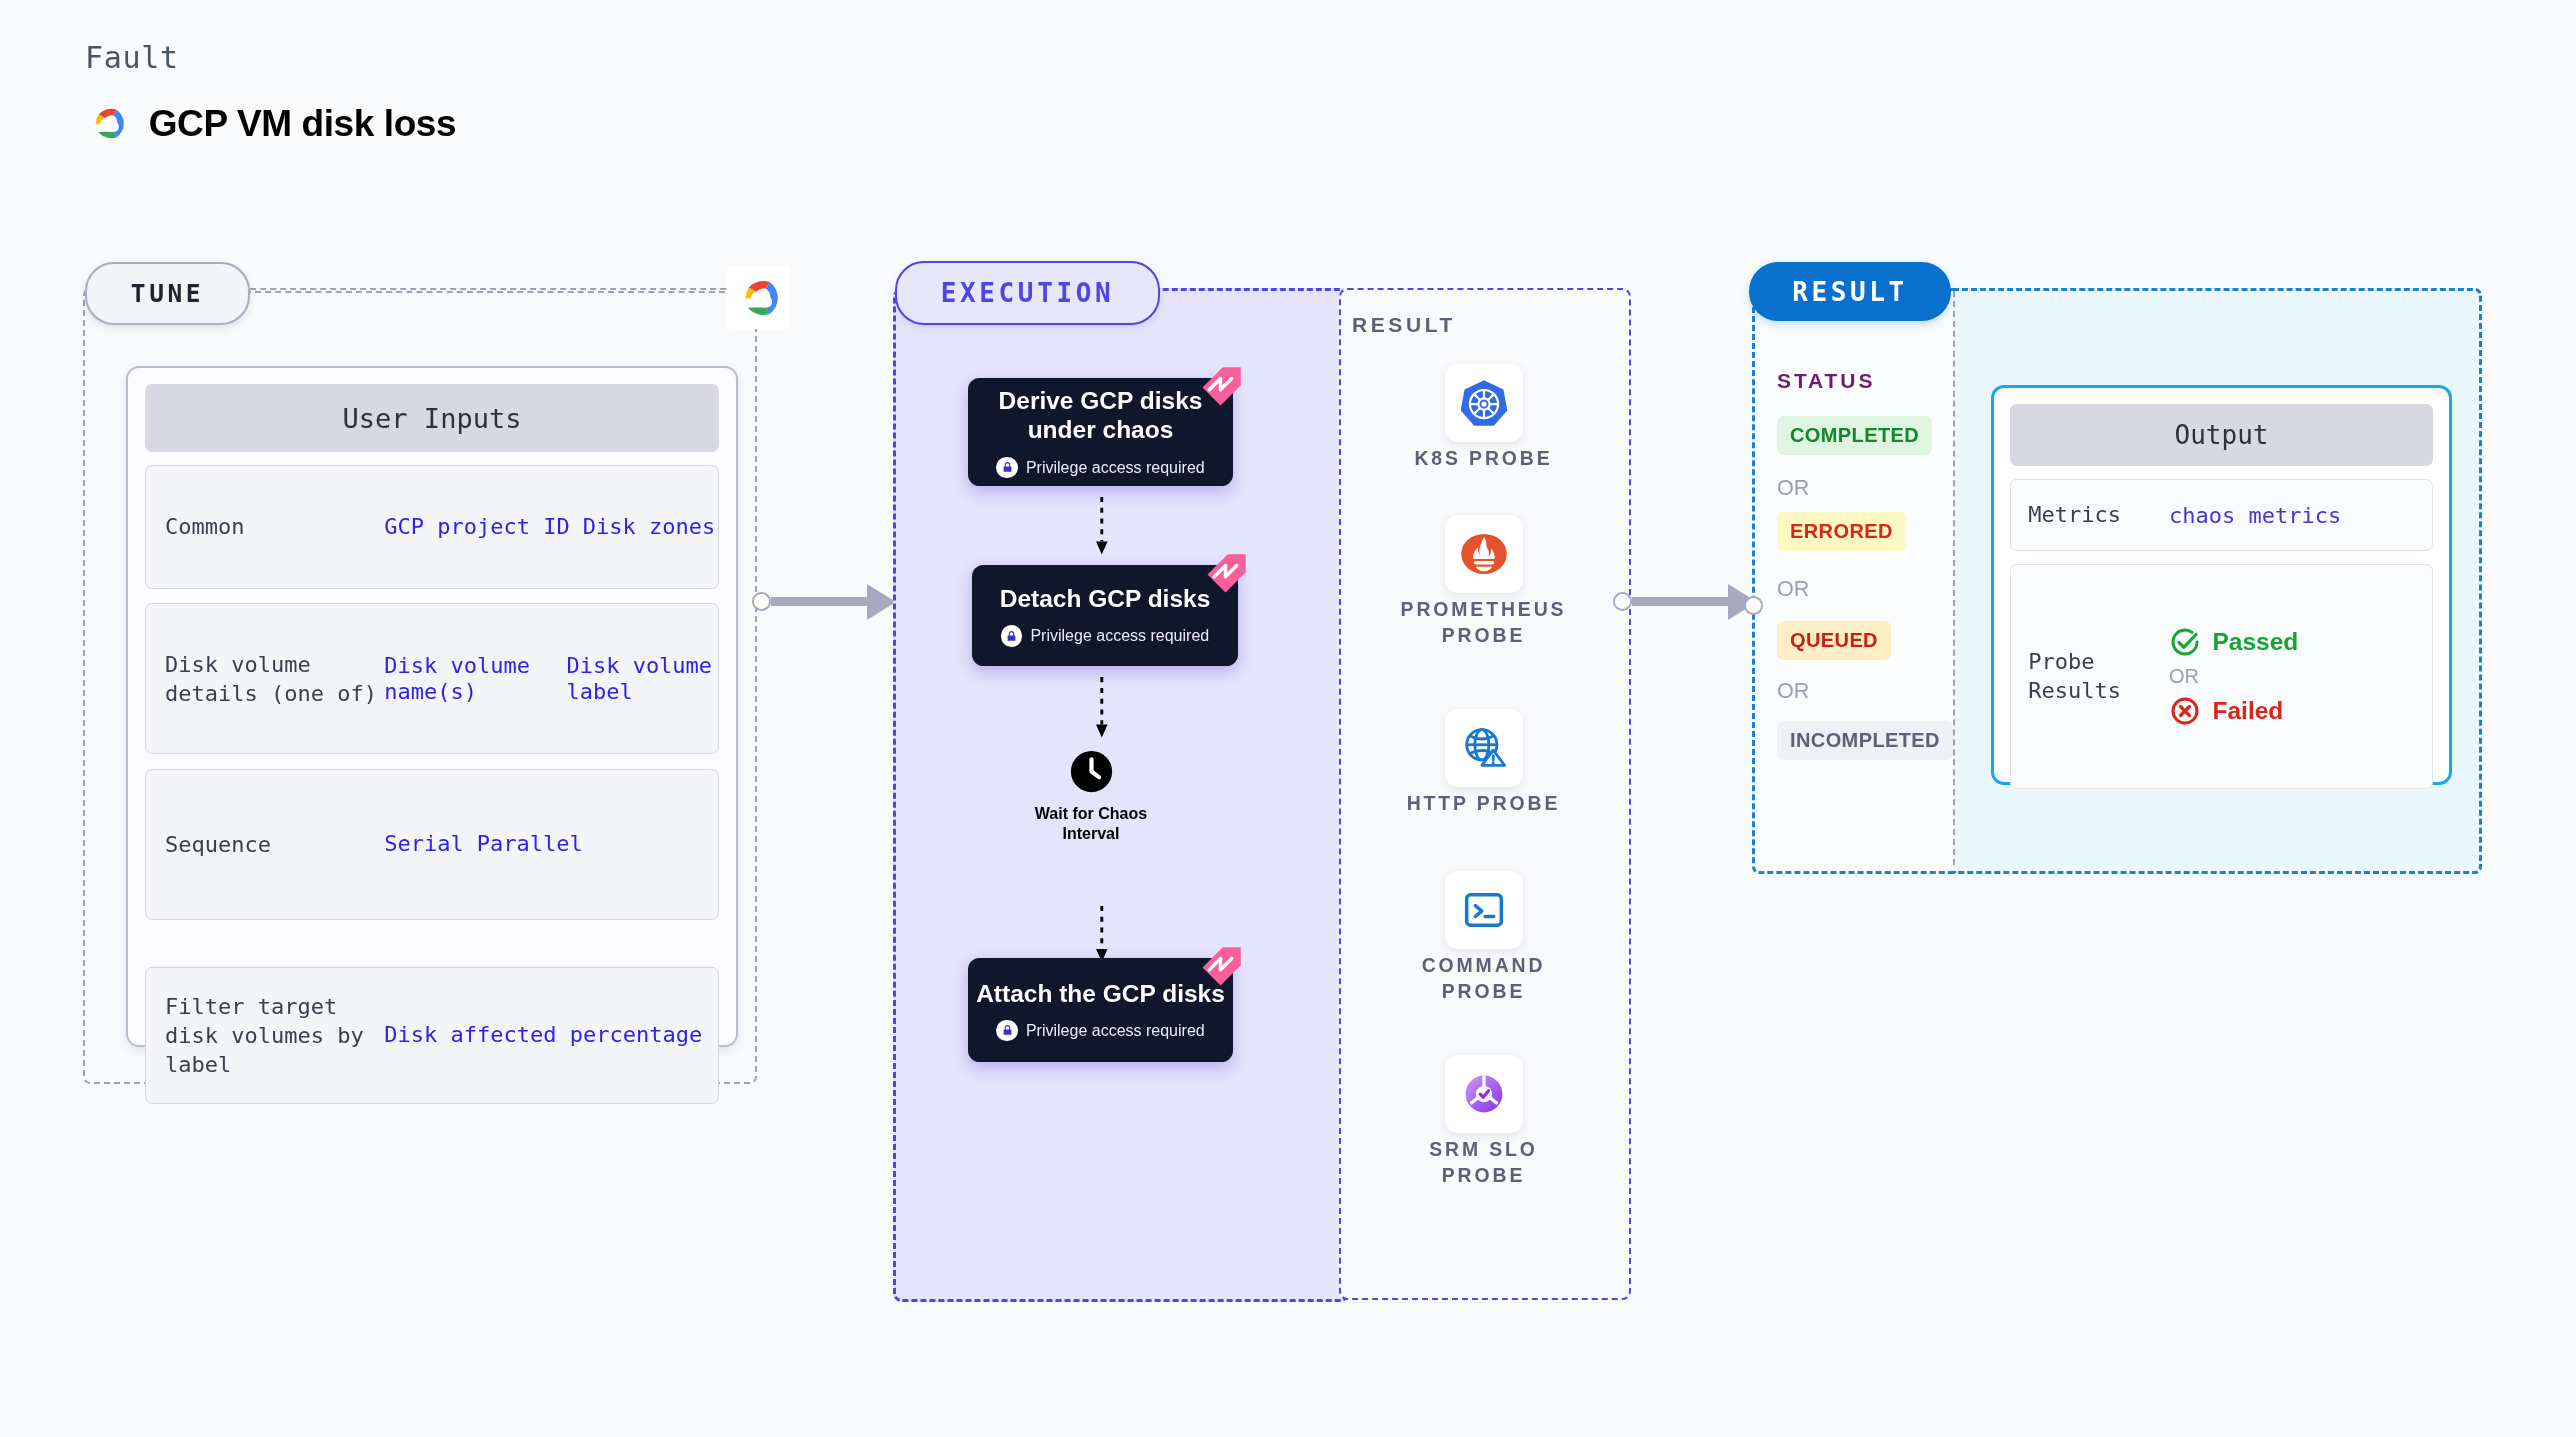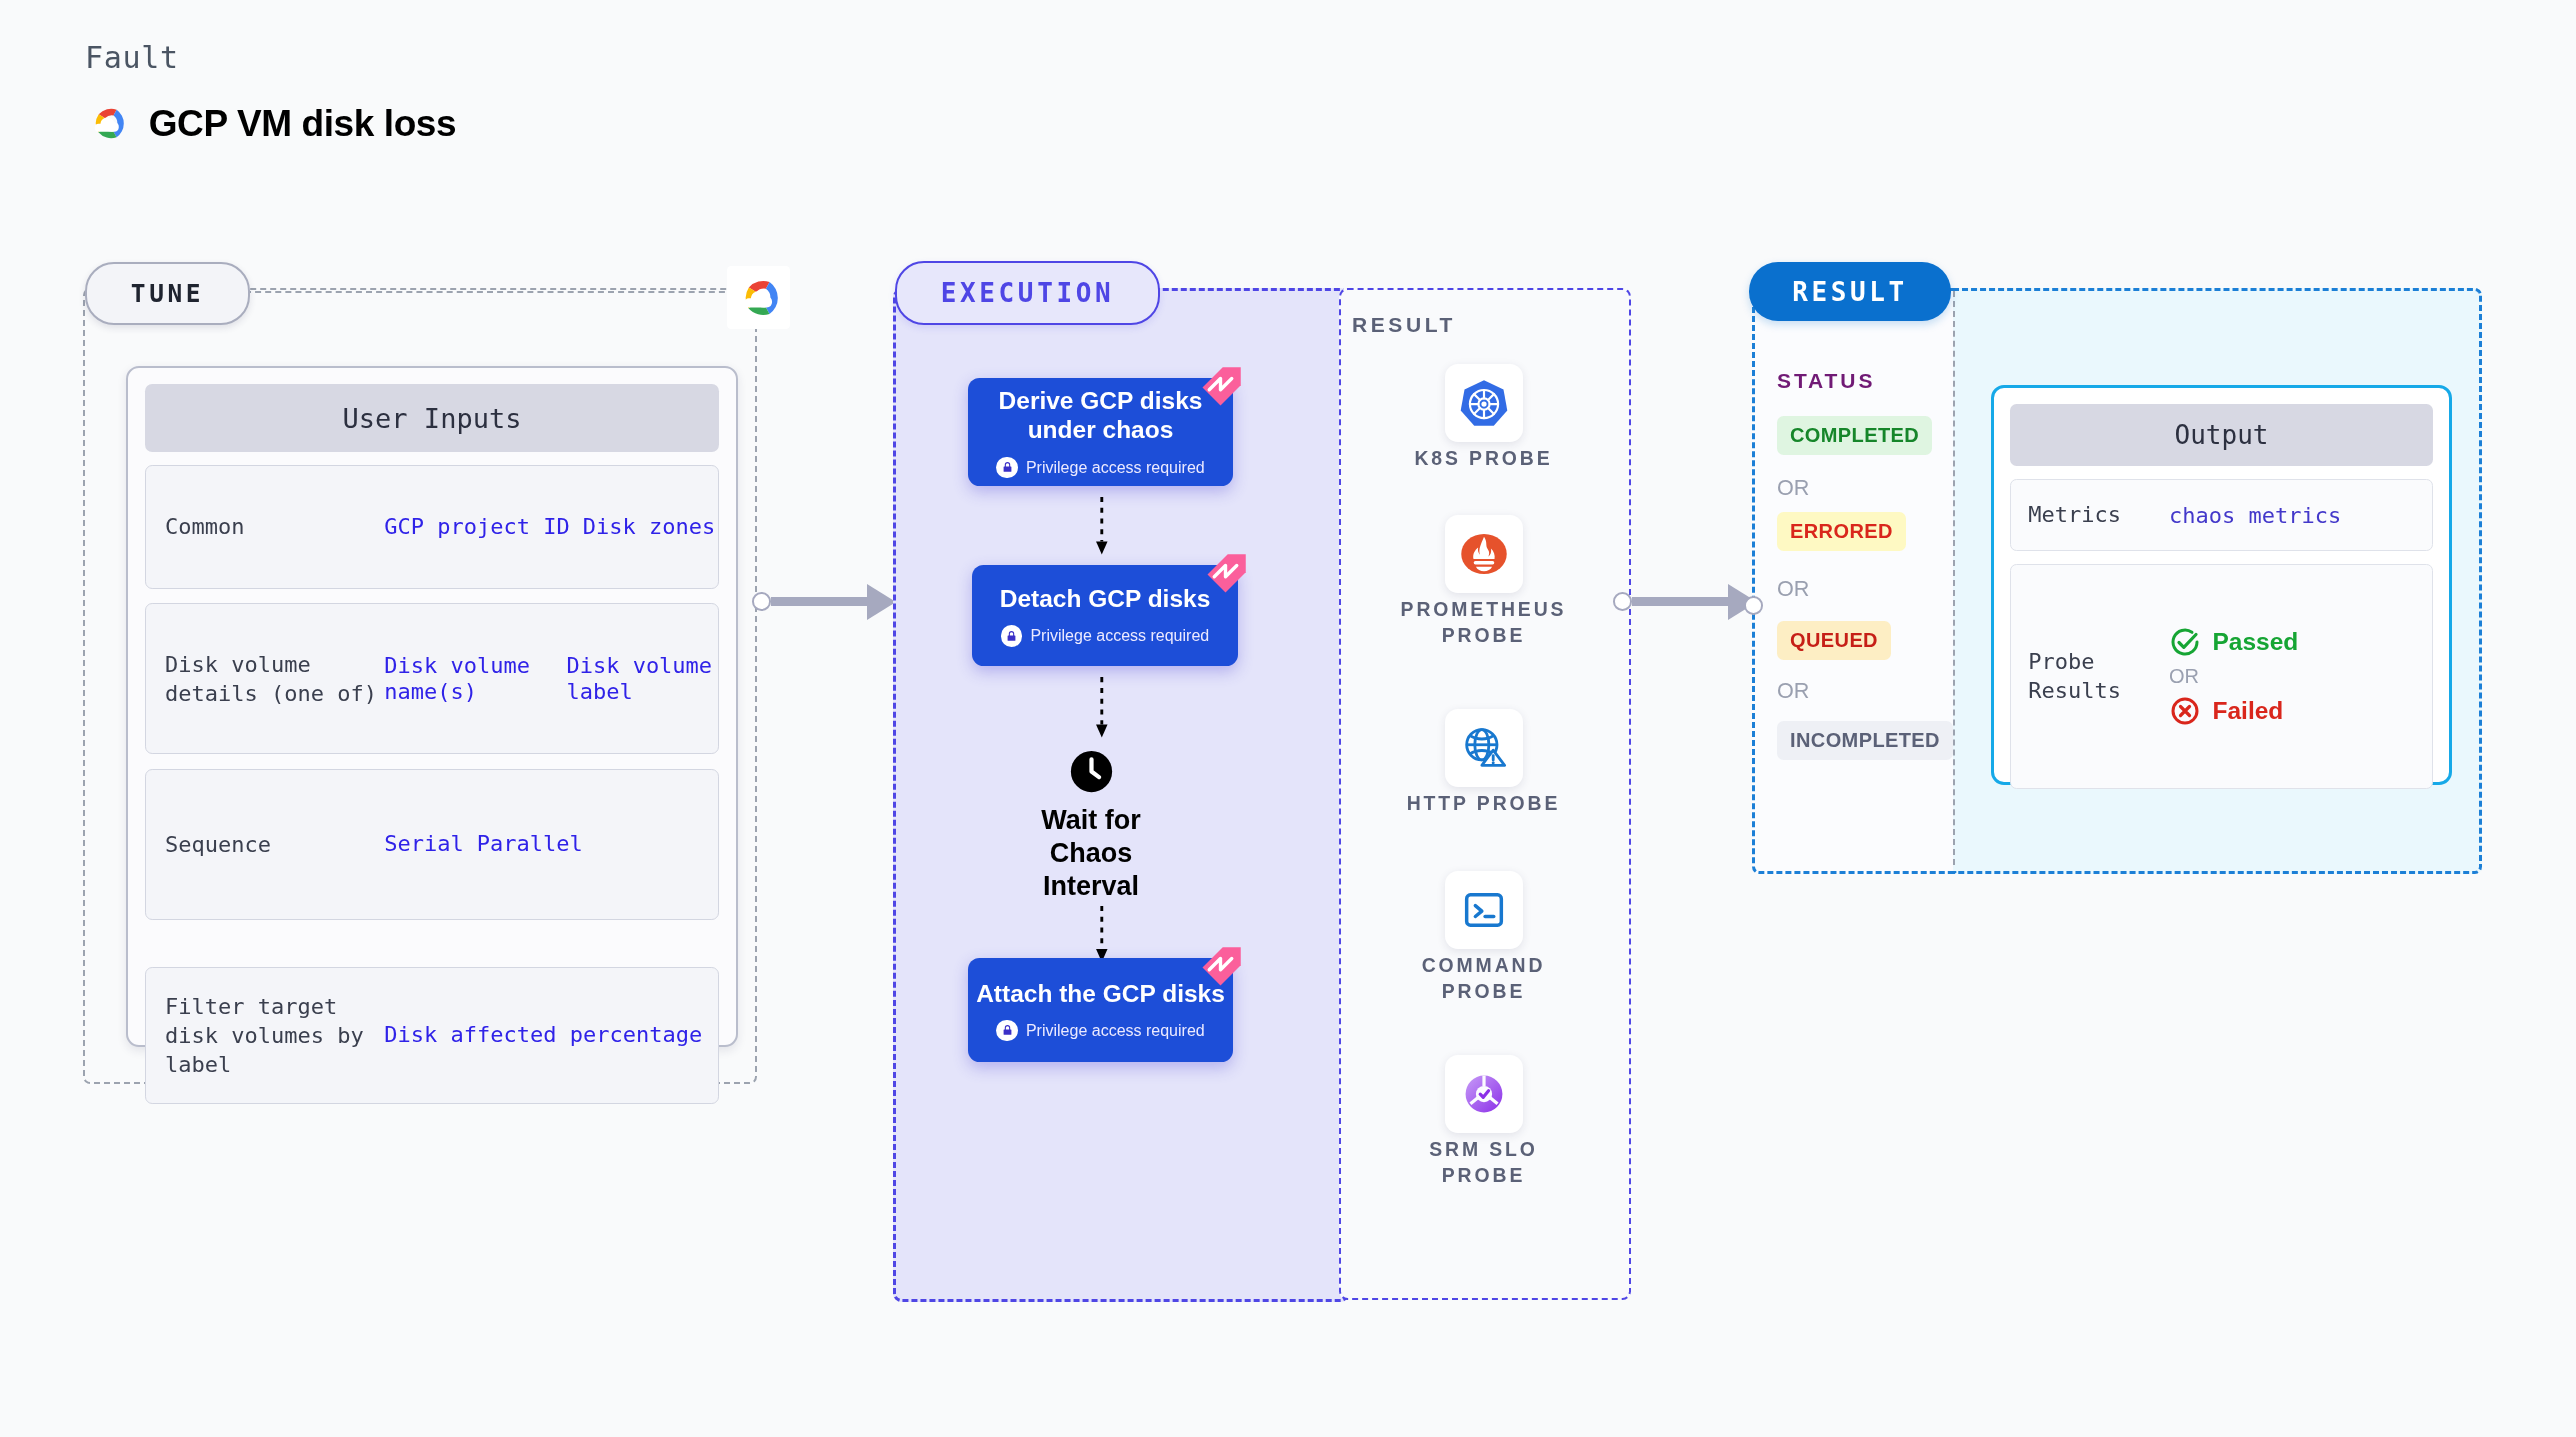--- a/index.html
+++ b/index.html
@@ -110,38 +110,38 @@
     display:flex;align-items:center;justify-content:center;
     box-shadow:0 2.9px 8.6px rgba(40,44,80,.10);
   }
   .probe-label{
     font-family:"Liberation Sans", sans-serif;font-weight:bold;font-size:19.4px;
     color:#5b6177;letter-spacing:2.9px;text-align:center;line-height:1.35;
   }
 
   
   .step{
-    position:absolute;background:#1d4ed8;border-radius:11.5px;color:#fff;
+    position:absolute;background:#0f172a;border-radius:11.5px;color:#fff;
     display:flex;flex-direction:column;align-items:center;justify-content:center;
     box-shadow:0 5.8px 14.4px rgba(74,63,214,.30);
   }
   .step-title{font-size:24.5px;font-weight:bold;text-align:center;line-height:1.22;}
   .step-sub{
     margin-top:11.5px;display:flex;align-items:center;gap:8px;
     font-size:16px;color:#eceaff;
   }
   .lock-badge{
     width:21.6px;height:21.6px;border-radius:50%;background:#fff;
     display:flex;align-items:center;justify-content:center;
   }
   .corner-flag{position:absolute;right:-10px;top:-13px;width:45px;height:45px;}
   .wait-node{
     position:absolute;display:flex;flex-direction:column;align-items:center;gap:10px;
   }
-  .wait-label{font-size:27px;font-weight:bold;color:#000;text-align:center;line-height:1.22;}
+  .wait-label{font-size:16px;font-weight:bold;color:#000;text-align:center;line-height:1.22;}
 
   
   .conn{position:absolute;height:29px;display:flex;align-items:center;}
   .conn .dot{
     width:18.7px;height:18.7px;border-radius:50%;background:#fff;
     border:2.9px solid #a6a9bf;box-sizing:border-box;flex:0 0 auto;
   }
   .conn .bar{height:9.4px;background:#a6a9bf;flex:1 1 auto;}
   .conn .head{
     width:0;height:0;border-top:18.7px solid transparent;border-bottom:18.7px solid transparent;

